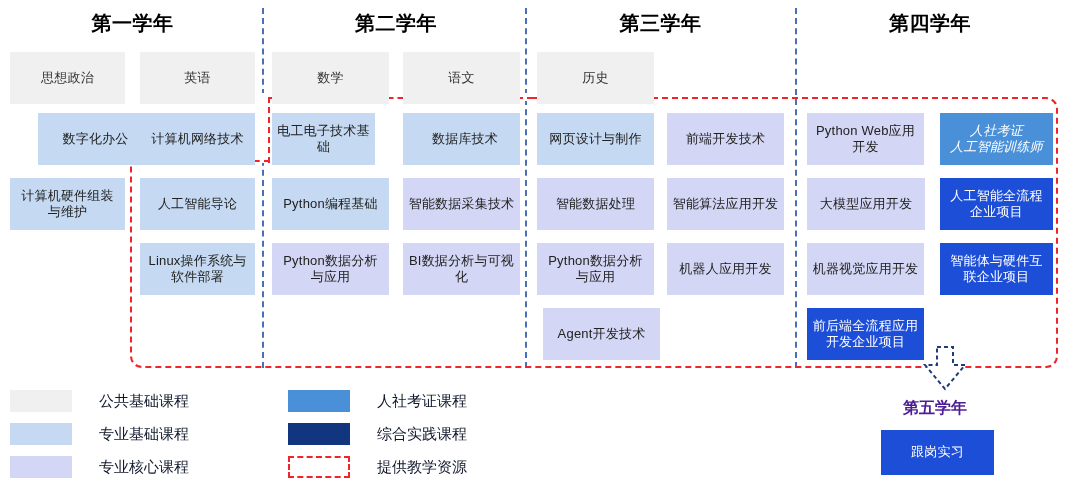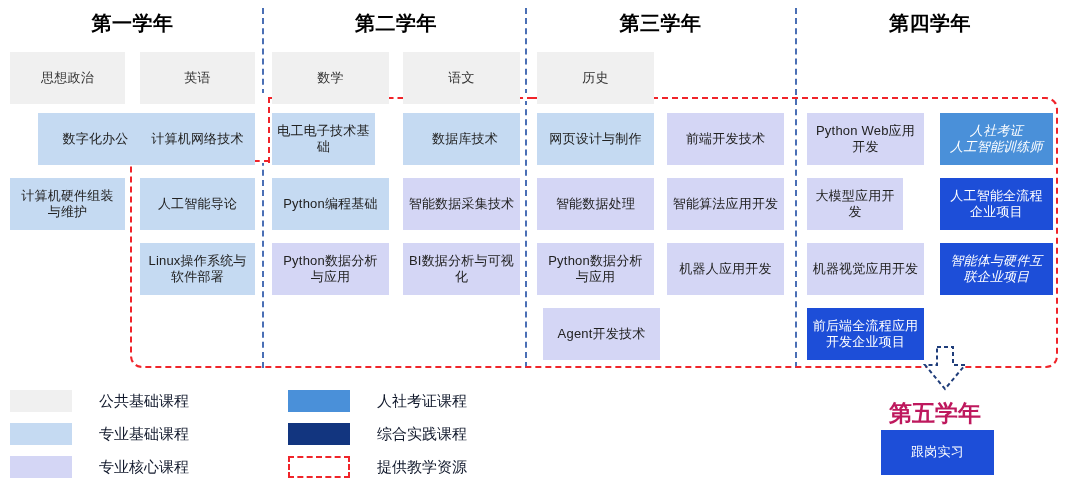--- a/index.html
+++ b/index.html
@@ -73,23 +73,23 @@
   }
 
   
   .arrow-wrap {
     position: absolute;
   }
 
   
   .year5-title {
     position: absolute;
-    font-size: 23px;
+    font-size: 16px;
     font-weight: bold;
-    color: #be185d;
+    color: #4c1d95;
     text-align: center;
     white-space: nowrap;
   }
 
   
   .legend-swatch {
     position: absolute;
     width: 62px;
     height: 22px;
     box-sizing: border-box;
@@ -146,29 +146,29 @@
       <div class="box c-base" style="left: 537px; top: 113px; width: 117px; height: 52px;">网页设计与制作</div>
       <div class="box c-core" style="left: 667px; top: 113px; width: 117px; height: 52px;">前端开发技术</div>
       <div class="box c-core" style="left: 807px; top: 113px; width: 117px; height: 52px;">Python Web应用开发</div>
       <div class="box c-cert" style="left: 940px; top: 113px; width: 113px; height: 52px; font-style: italic;">人社考证<br>人工智能训练师</div>
       <div class="box c-base" style="left: 10px; top: 178px; width: 115px; height: 52px;">计算机硬件组装与维护</div>
       <div class="box c-base" style="left: 140px; top: 178px; width: 115px; height: 52px;">人工智能导论</div>
       <div class="box c-base" style="left: 272px; top: 178px; width: 117px; height: 52px;">Python编程基础</div>
       <div class="box c-core" style="left: 403px; top: 178px; width: 117px; height: 52px;">智能数据采集技术</div>
       <div class="box c-core" style="left: 537px; top: 178px; width: 117px; height: 52px;">智能数据处理</div>
       <div class="box c-core" style="left: 667px; top: 178px; width: 117px; height: 52px;">智能算法应用开发</div>
-      <div class="box c-core" style="left: 807px; top: 178px; width: 96px; height: 52px;">大模型应用开发</div>
+      <div class="box c-core" style="left: 807px; top: 178px; width: 118px; height: 52px;">大模型应用开发</div>
       <div class="box c-project" style="left: 940px; top: 178px; width: 113px; height: 52px;">人工智能全流程企业项目</div>
       <div class="box c-base" style="left: 140px; top: 243px; width: 115px; height: 52px;">Linux操作系统与软件部署</div>
       <div class="box c-core" style="left: 272px; top: 243px; width: 117px; height: 52px;">Python数据分析与应用</div>
       <div class="box c-core" style="left: 403px; top: 243px; width: 117px; height: 52px;">BI数据分析与可视化</div>
       <div class="box c-core" style="left: 537px; top: 243px; width: 117px; height: 52px;">Python数据分析与应用</div>
       <div class="box c-core" style="left: 667px; top: 243px; width: 117px; height: 52px;">机器人应用开发</div>
       <div class="box c-core" style="left: 807px; top: 243px; width: 117px; height: 52px;">机器视觉应用开发</div>
-      <div class="box c-project" style="left: 940px; top: 243px; width: 113px; height: 52px; font-style: italic;">智能体与硬件互联企业项目</div>
+      <div class="box c-project" style="left: 940px; top: 243px; width: 113px; height: 52px;">智能体与硬件互联企业项目</div>
       <div class="box c-core" style="left: 543px; top: 308px; width: 117px; height: 52px;">Agent开发技术</div>
       <div class="box c-project" style="left: 807px; top: 308px; width: 117px; height: 52px;">前后端全流程应用开发企业项目</div>
     </div>
 
   <div class="arrow-wrap" style="left:915px; top:345px;">
     <svg width="60" height="48" viewBox="0 0 60 48">
       <polygon points="22,2 38,2 38,20 50,20 30,44 10,20 22,20" fill="#ffffff" stroke="#1f3d7a" stroke-width="2" stroke-dasharray="4,3"></polygon>
     </svg>
   </div>
 

